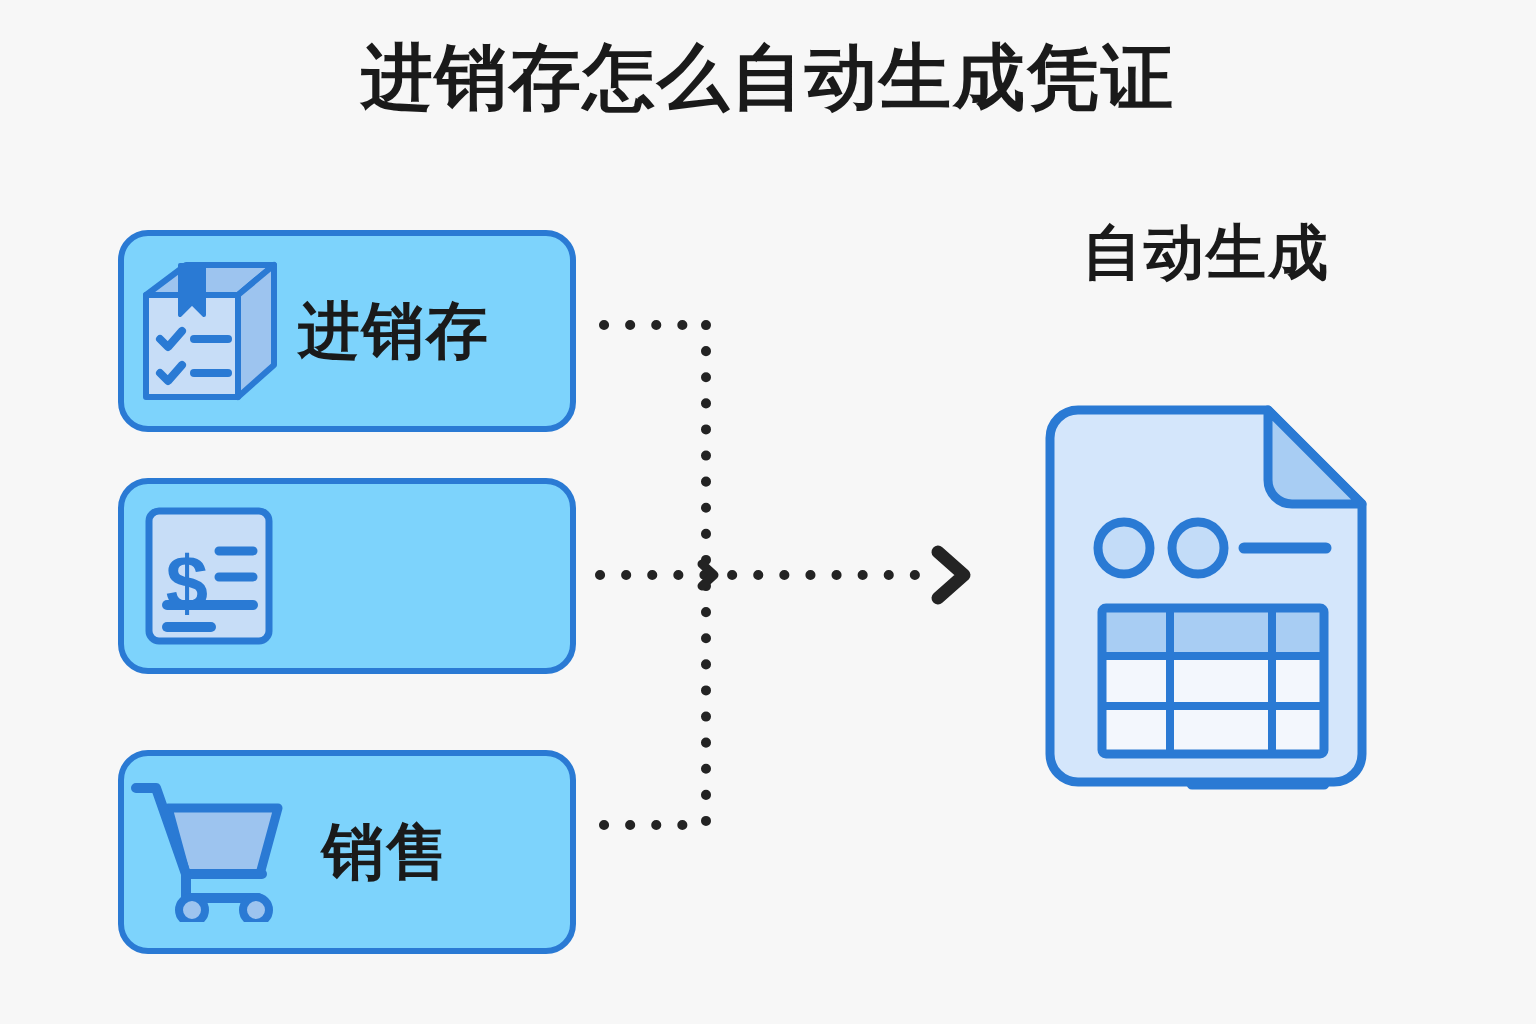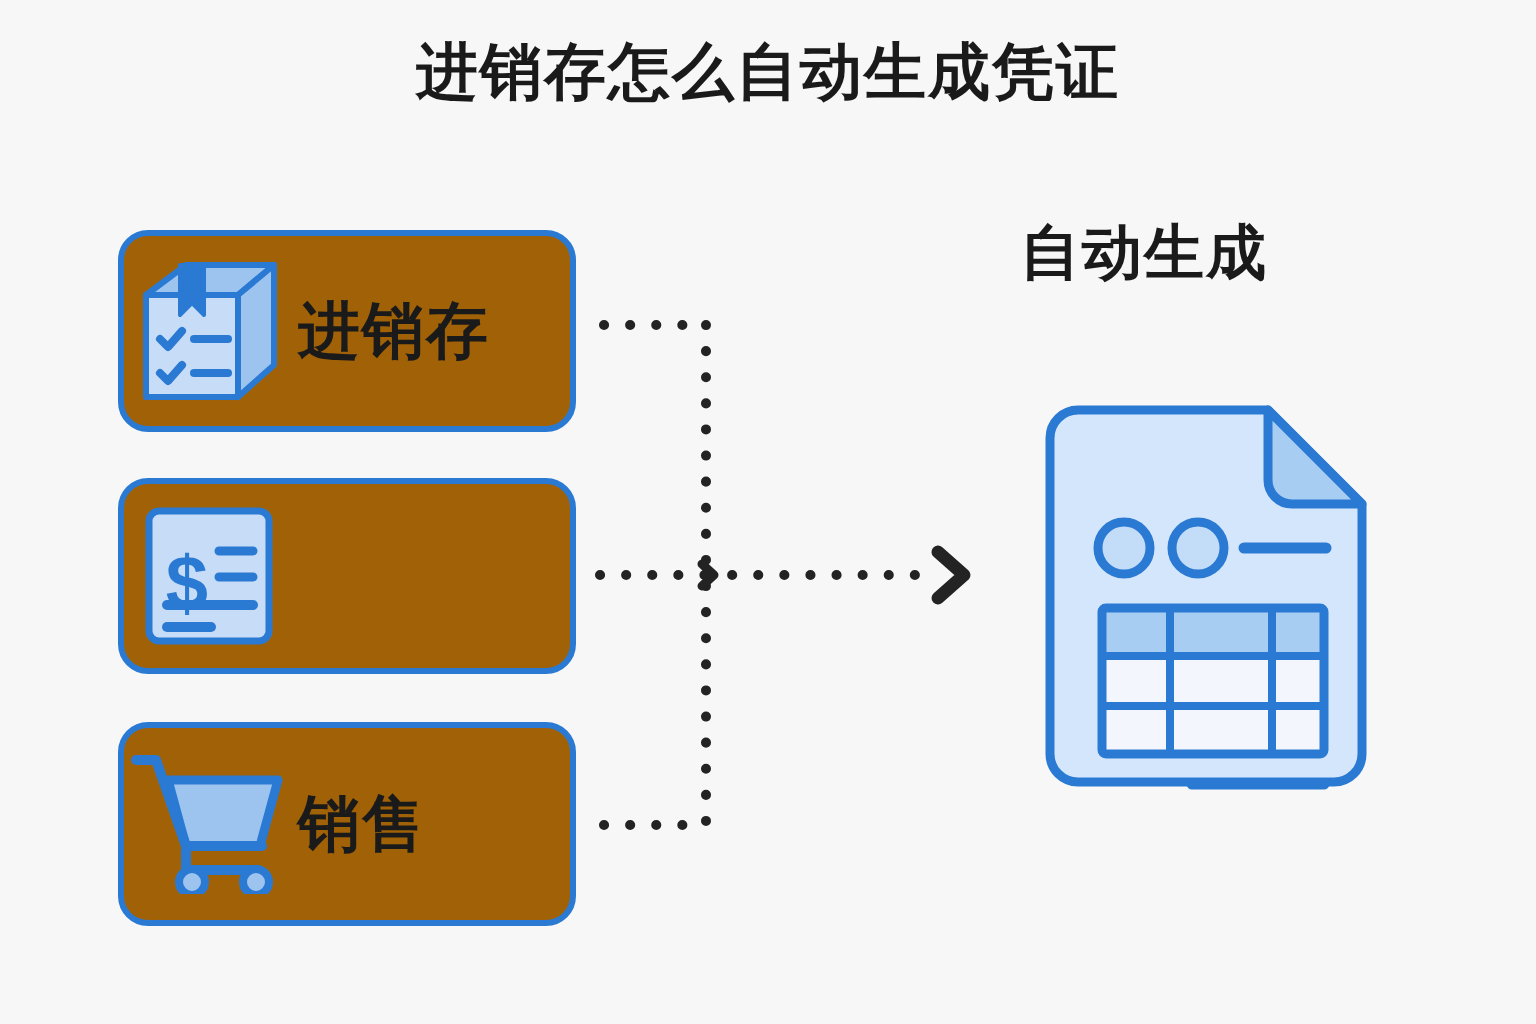--- a/index.html
+++ b/index.html
@@ -22,43 +22,43 @@
     background: #f7f7f7;
   }
 
   
   #page-title {
     position: absolute;
     left: 0;
     top: 38px;
     width: 1536px;
     text-align: center;
-    font-size: 62px;
+    font-size: 72px;
     font-weight: bold;
     color: #1a1a1a;
     letter-spacing: 2px;
     line-height: 1.1;
     white-space: nowrap;
   }
 
   
   .card {
     position: absolute;
     left: 118px;
     width: 458px;
-    background: #a16207;
+    background: #7dd3fc;
     border: 6px solid #2a7ad4;
     border-radius: 30px;
     box-sizing: border-box;
     display: flex;
     align-items: center;
   }
   #card-inventory { top: 230px; height: 202px; }
   #card-purchase  { top: 478px; height: 196px; }
-  #card-sales     { top: 722px; height: 204px; }
+  #card-sales     { top: 750px; height: 204px; gap: 24px; }
 
   .card-icon {
     width: 170px;
     min-width: 170px;
     height: 100%;
     display: flex;
     align-items: center;
     justify-content: center;
   }
   .card-label {
@@ -70,20 +70,21 @@
     white-space: nowrap;
     margin-left: 4px;
   }
 
   
   #right-heading {
     position: absolute;
     left: 1020px;
     top: 218px;
     width: 372px;
+    text-align: center;
     font-size: 60px;
     font-weight: bold;
     color: #1a1a1a;
     line-height: 1.18;
     letter-spacing: 2px;
   }
   #right-heading .line2 { display: block; }
 
   
   #document-icon {

